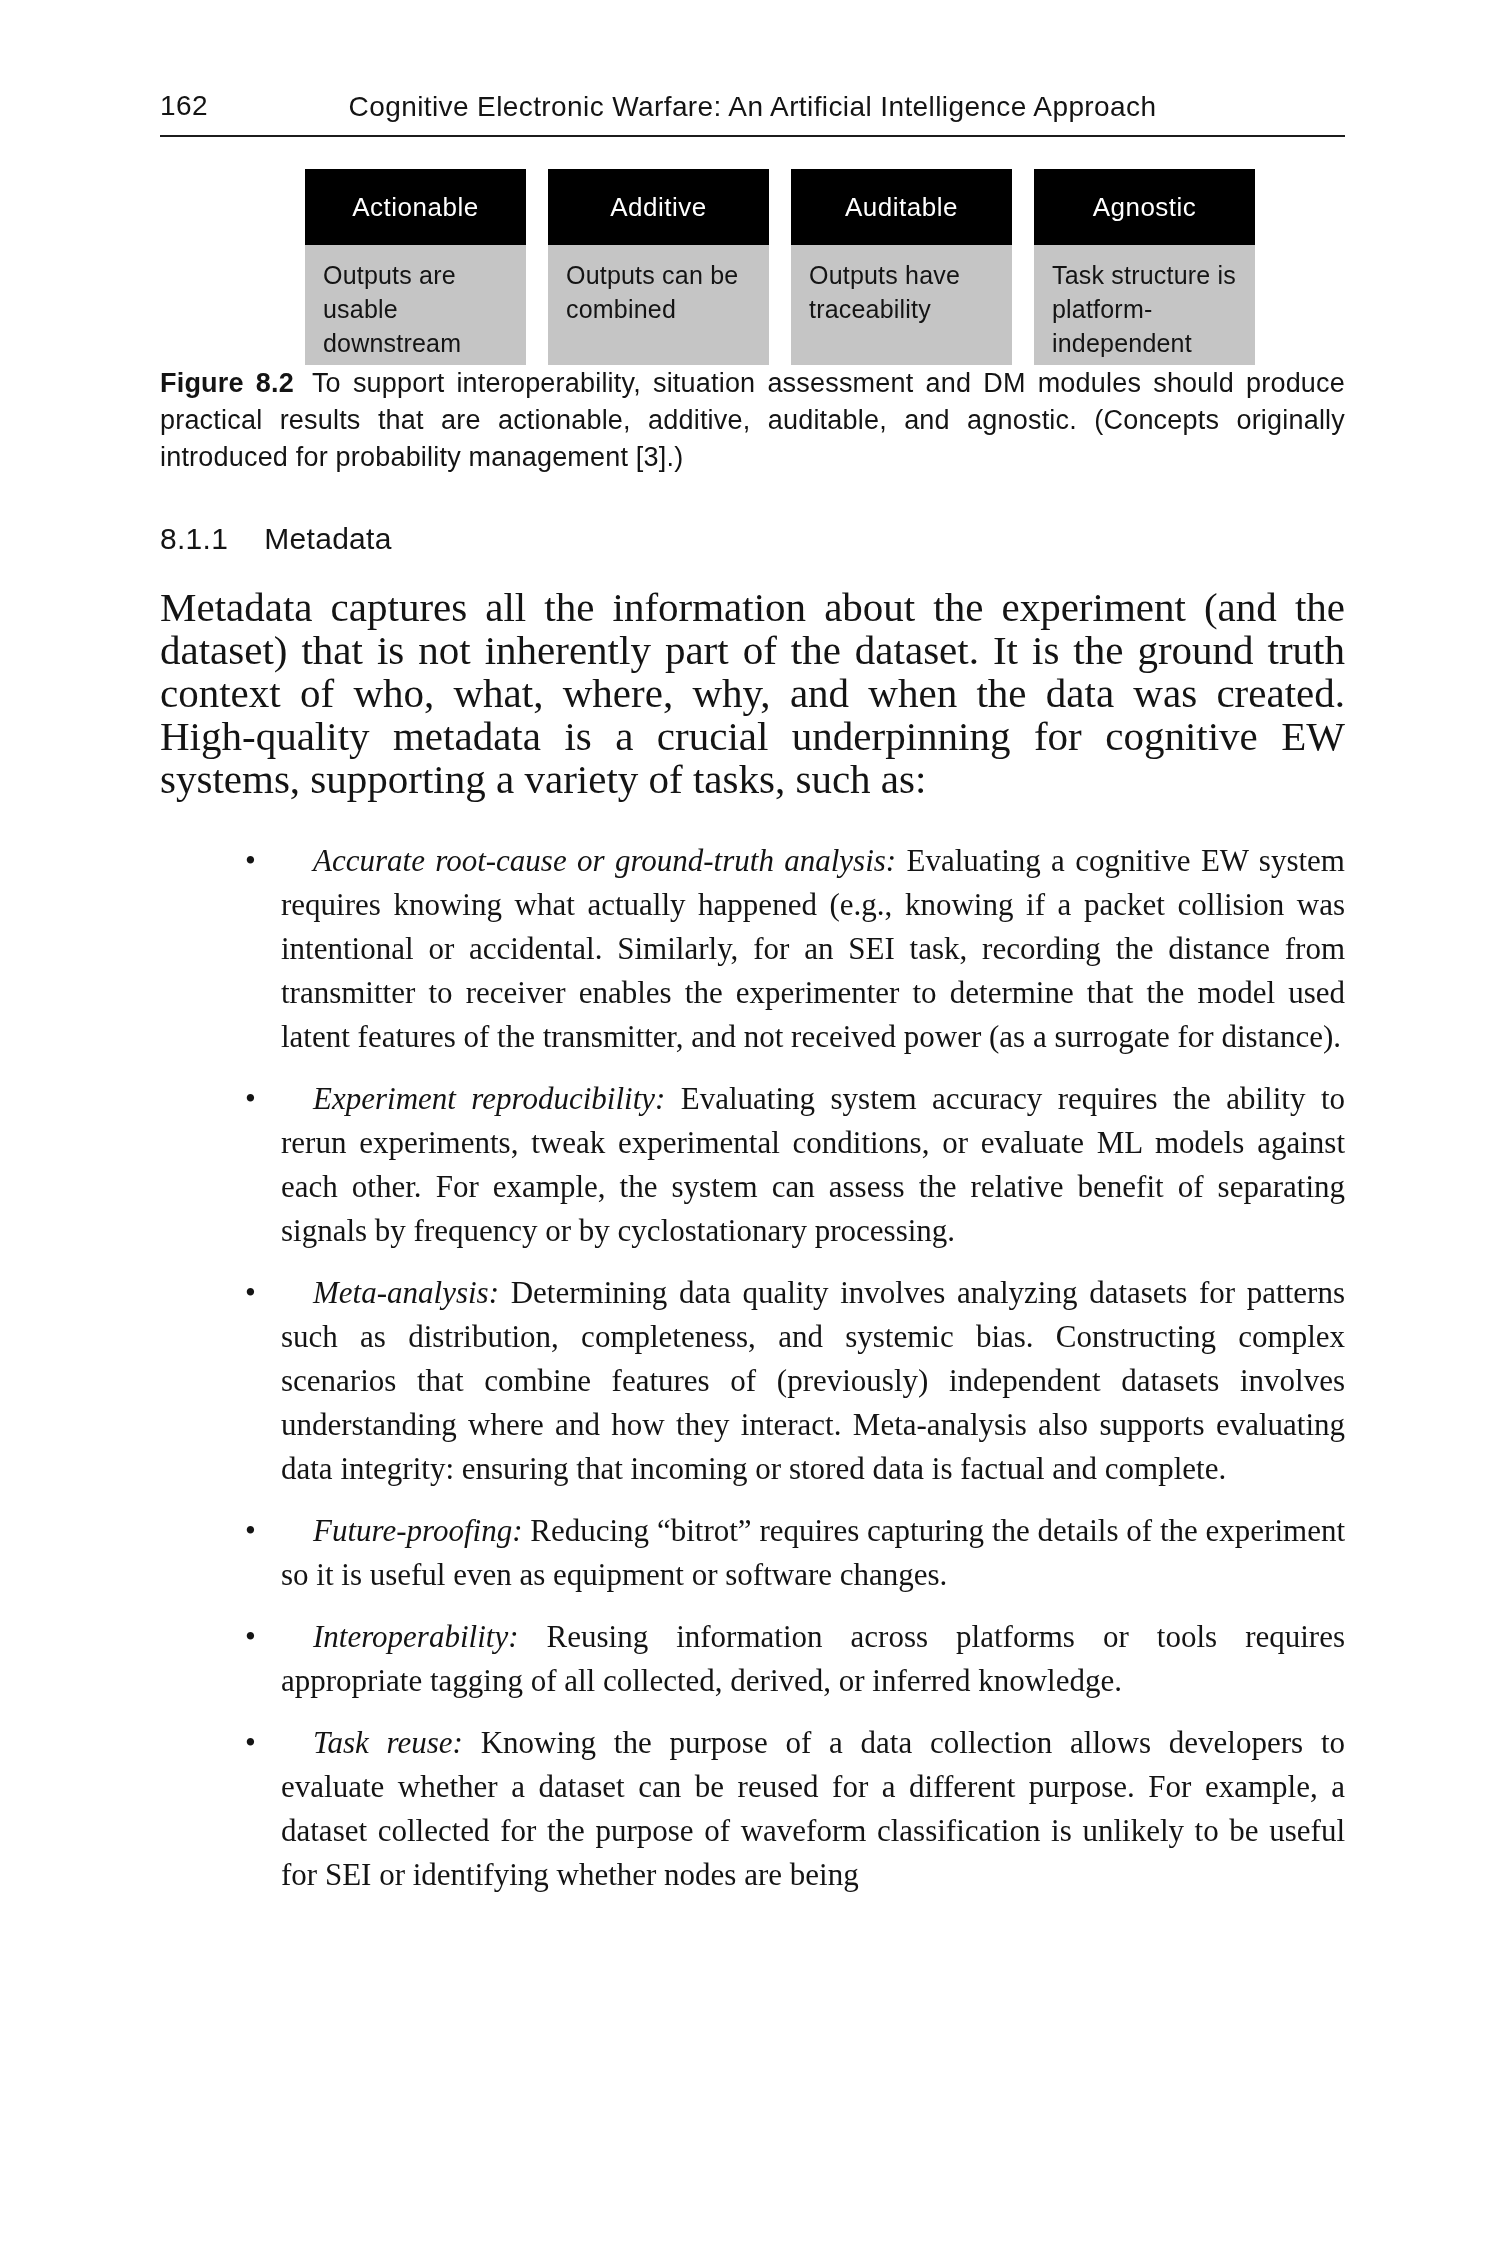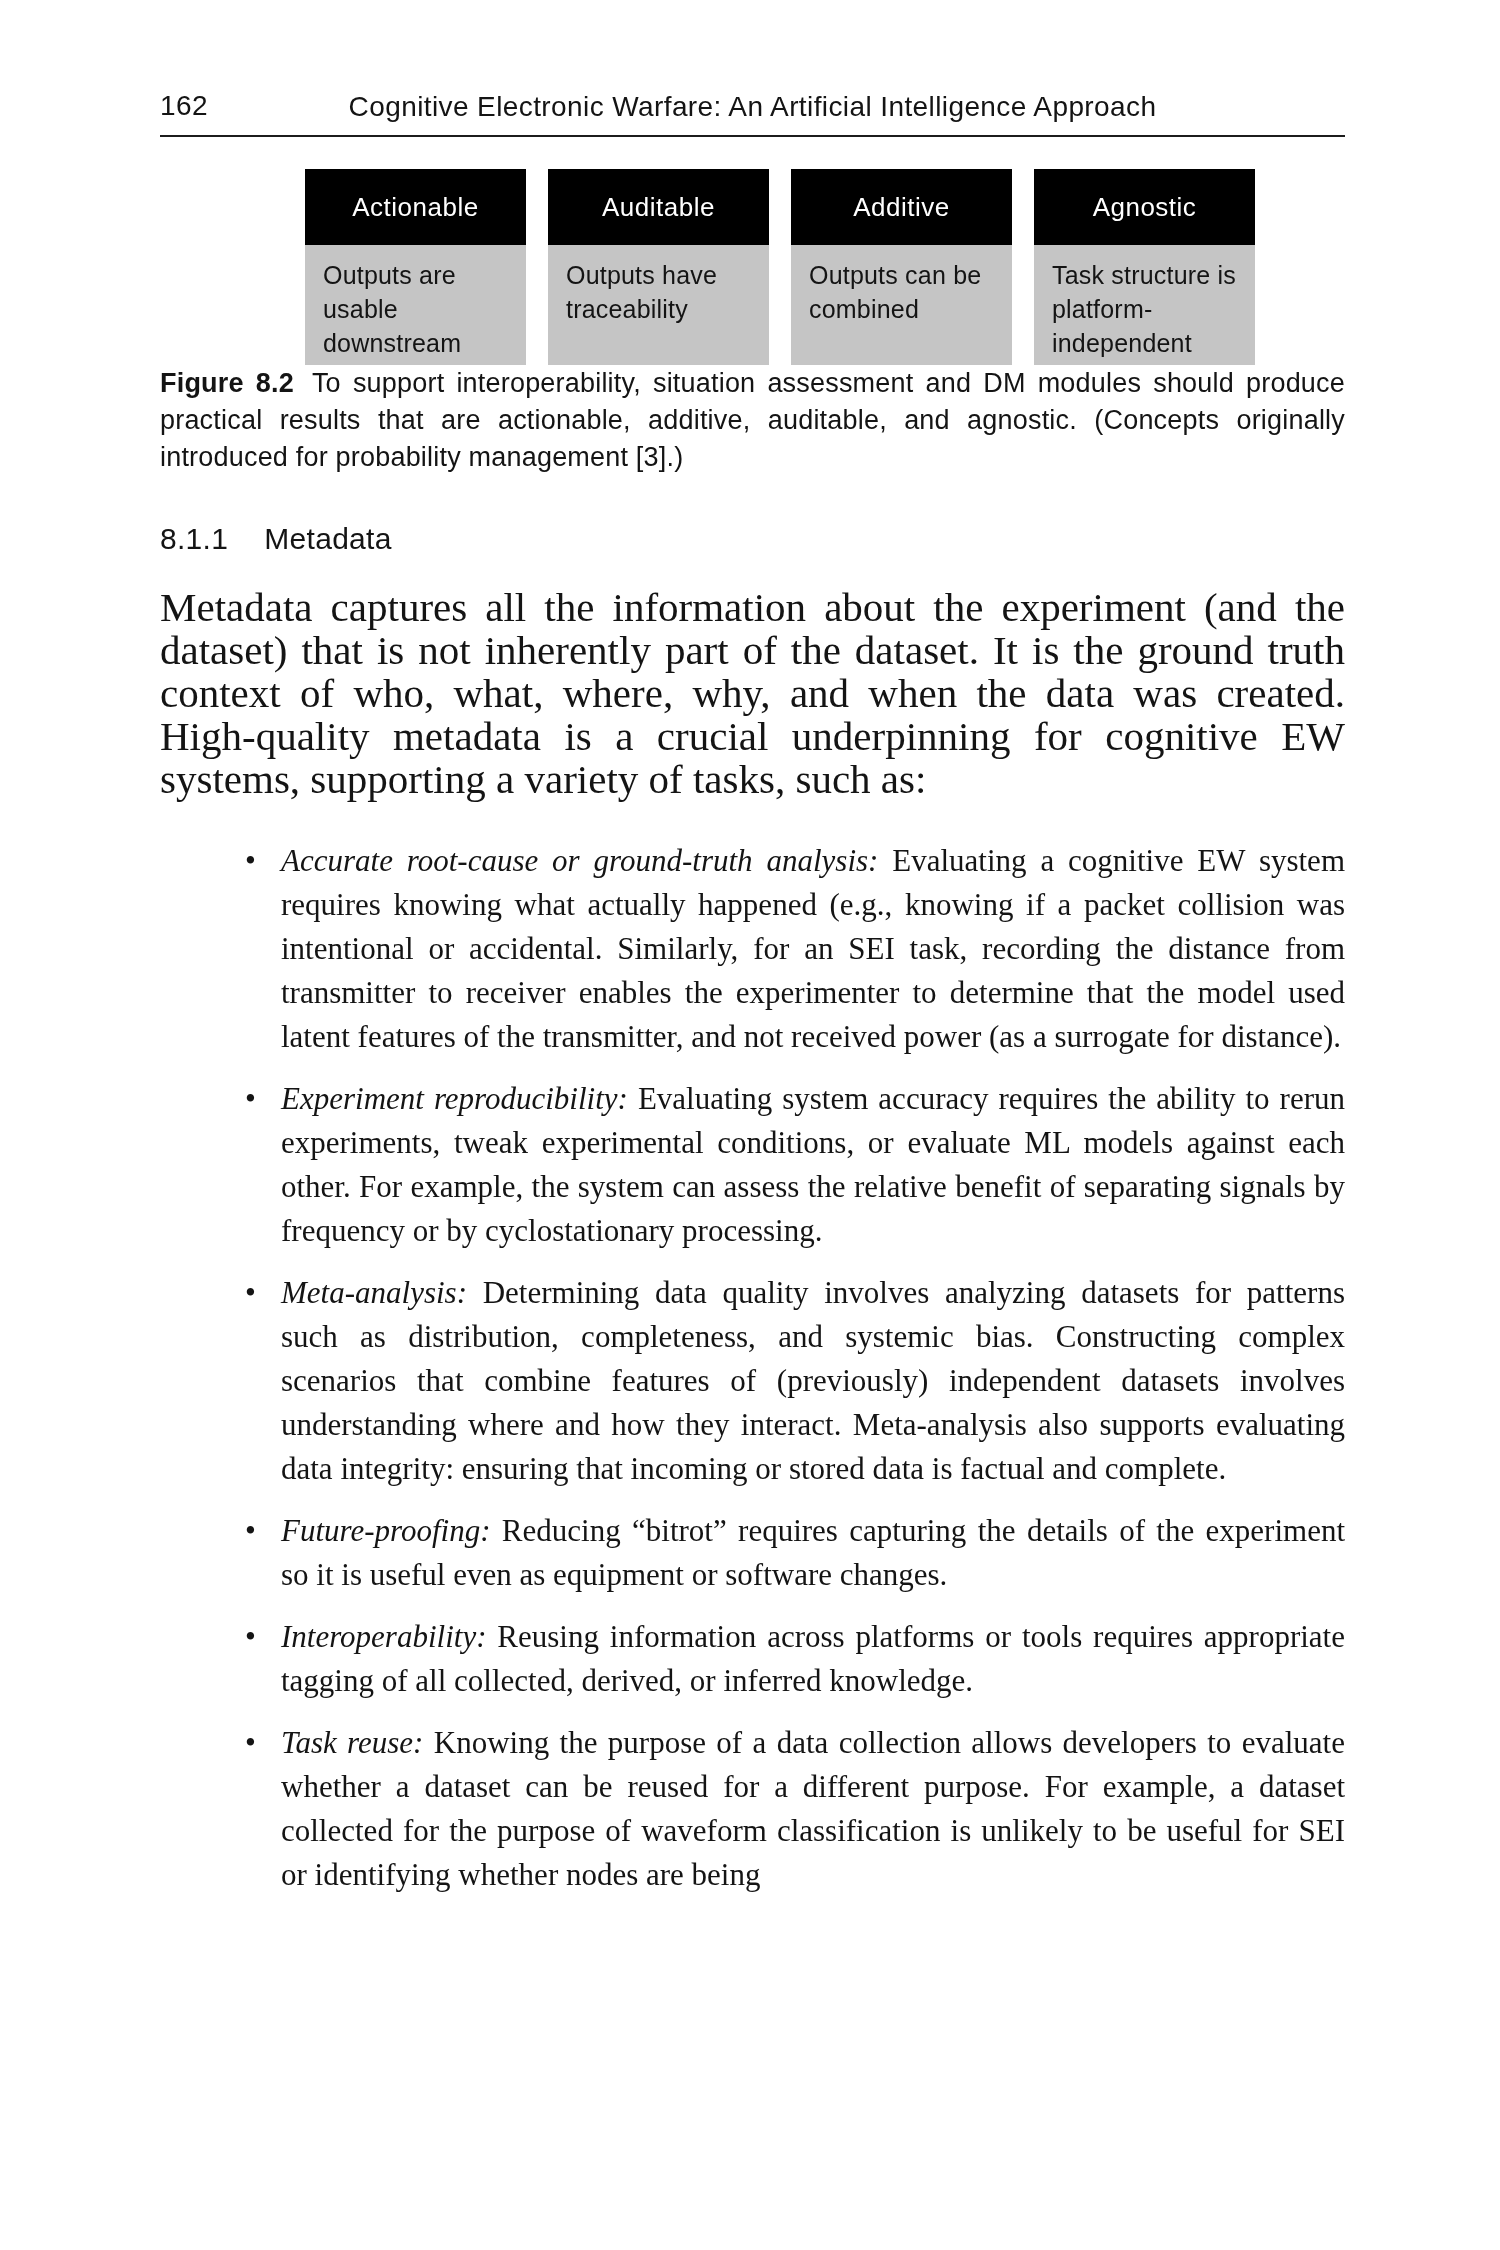--- a/index.html
+++ b/index.html
@@ -86,44 +86,44 @@
   .bullet-marker {
     flex:none; width:36px;
     font-family:"Liberation Serif", serif;
     font-size:31px; line-height:44px;
   }
   .bullet-body {
     font-family:"Liberation Serif", serif;
     font-size:31px; line-height:44px;
     text-align:justify;
   }
-  .bullet-lead { font-style:italic; }
+  .bullet-lead { font-style:italic;margin-left:32px; }
 </style>
 </head>
 <body>
 
 <div class="page">
 
   <div class="running-header">
     <span class="page-number">162</span>
     <span class="running-title">Cognitive Electronic Warfare: An Artificial Intelligence Approach</span>
   </div>
 
   <div class="figure-row">
     <div class="fig-box">
       <div class="fig-box-header">Actionable</div>
       <div class="fig-box-body">Outputs are usable downstream</div>
     </div>
     <div class="fig-box">
+      <div class="fig-box-header">Additive</div>
+      <div class="fig-box-body">Outputs can be combined</div>
+    </div>
+    <div class="fig-box">
       <div class="fig-box-header">Auditable</div>
       <div class="fig-box-body">Outputs have traceability</div>
-    </div>
-    <div class="fig-box">
-      <div class="fig-box-header">Additive</div>
-      <div class="fig-box-body">Outputs can be combined</div>
     </div>
     <div class="fig-box">
       <div class="fig-box-header">Agnostic</div>
       <div class="fig-box-body">Task structure is platform-independent</div>
     </div>
   </div>
 
   <p class="caption">
     <span class="caption-label">Figure 8.2</span><span>To support interoperability, situation assessment and DM modules should produce practical results that are actionable, additive, auditable, and agnostic. (Concepts originally introduced for probability management [3].)</span>
   </p>

